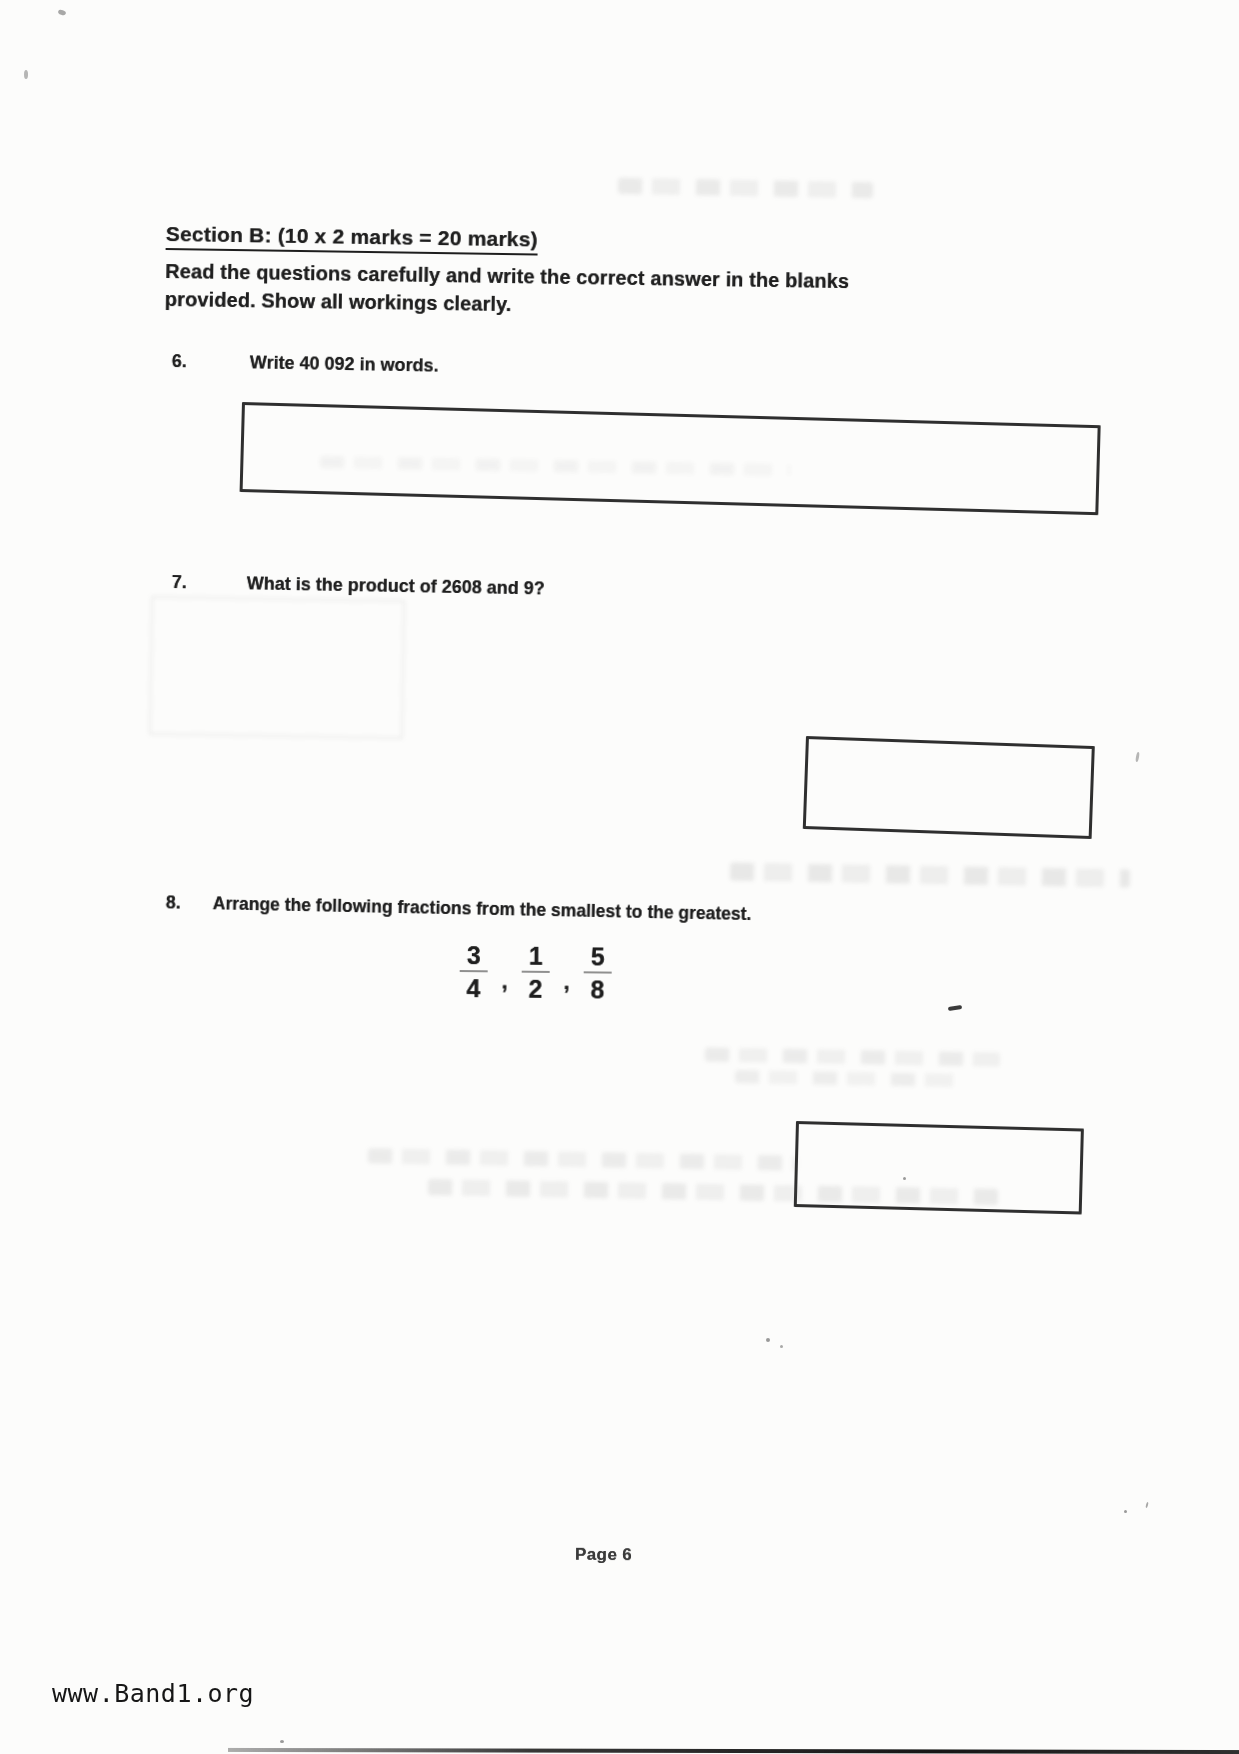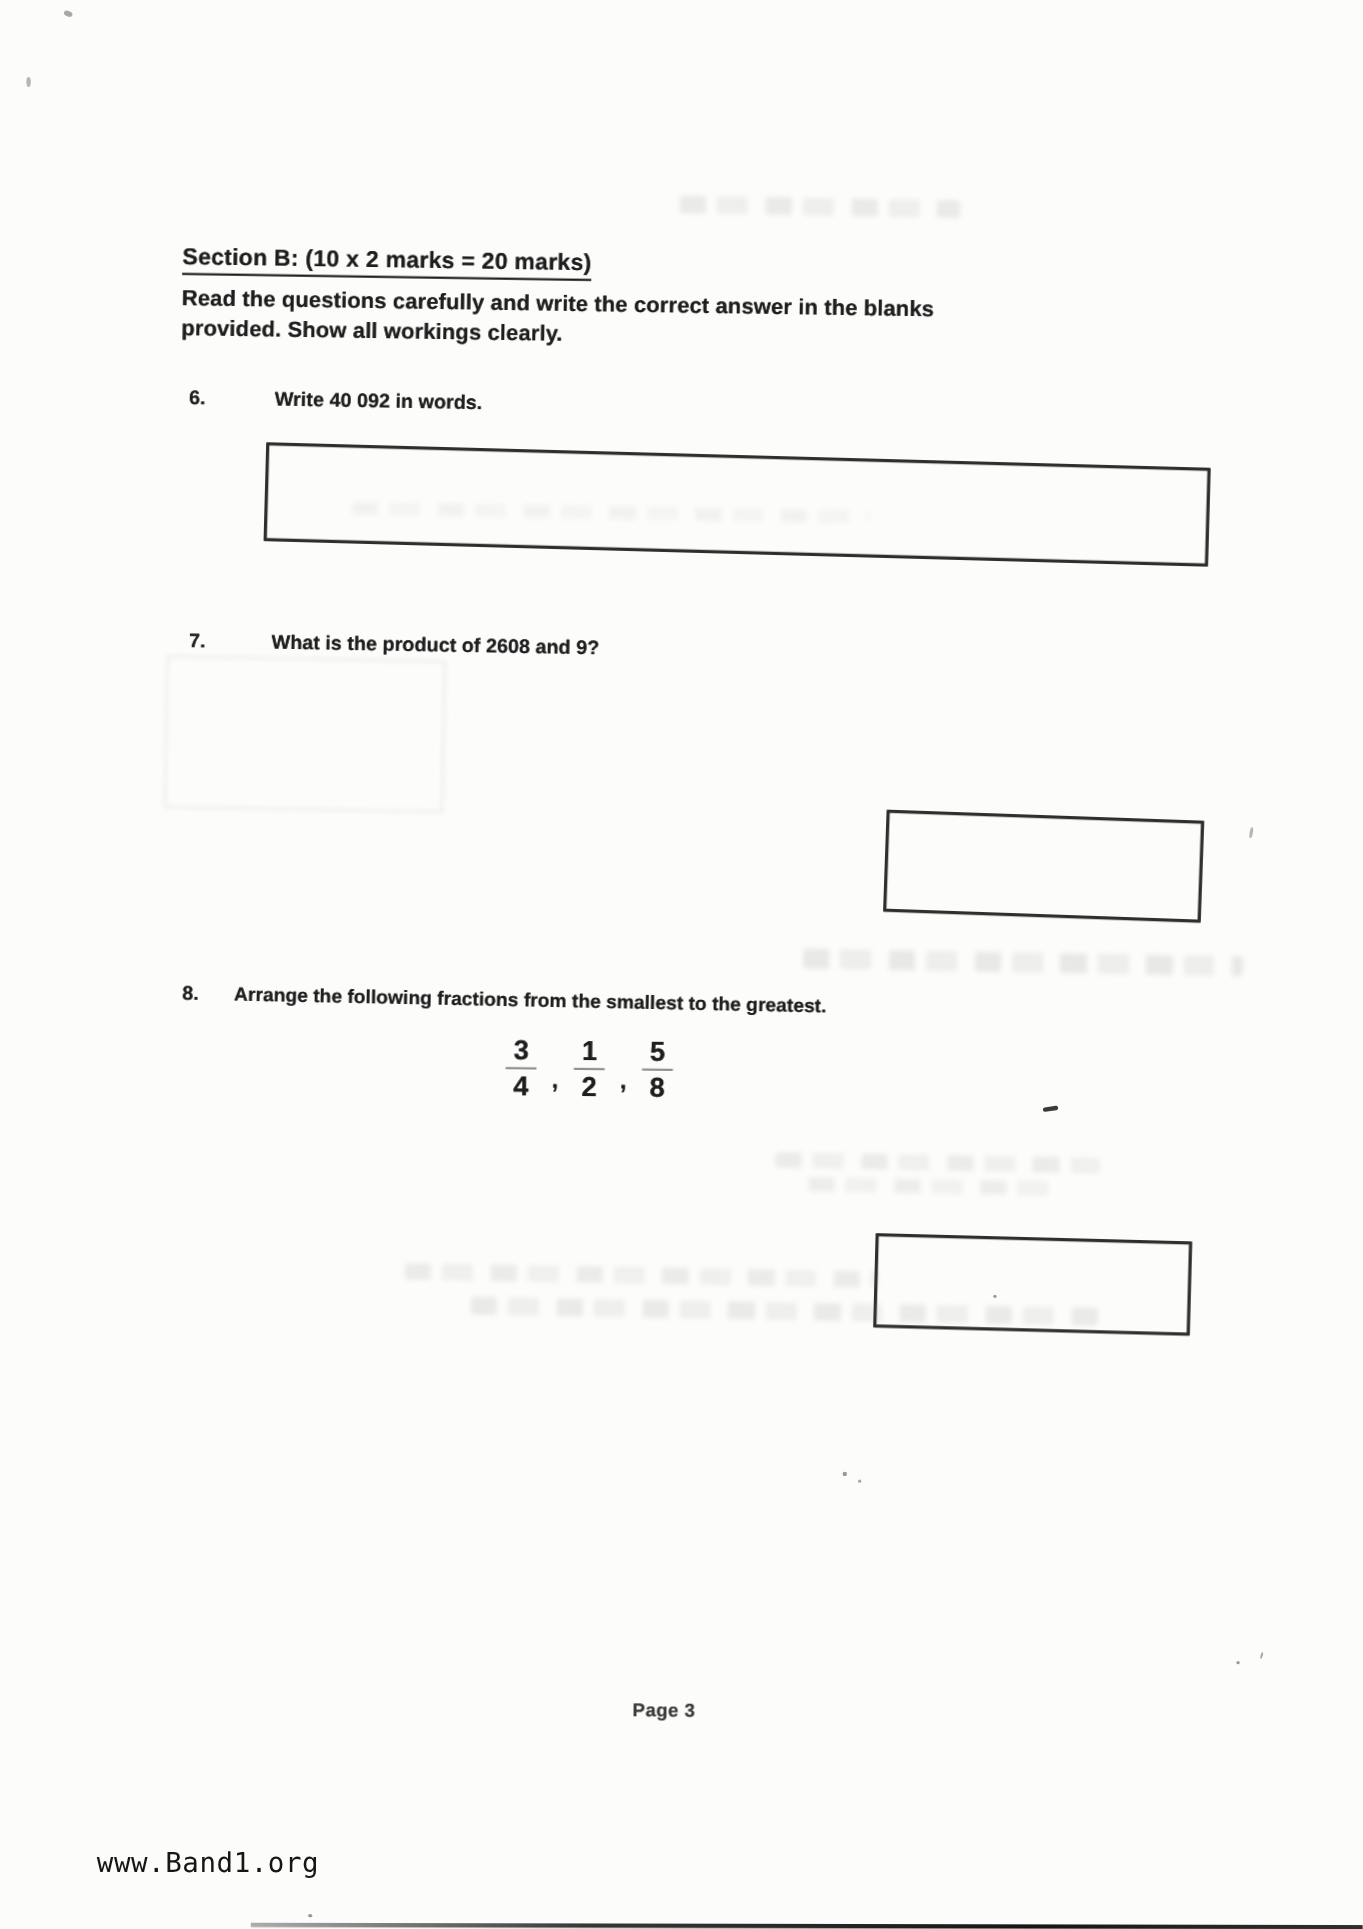--- a/index.html
+++ b/index.html
@@ -73,21 +73,20 @@
     transform:rotate(0.4deg);
     letter-spacing:0.4px;
     text-shadow:0 0 0.6px rgba(60,60,60,0.8);
     filter:blur(0.3px);
   }
   .watermark{
     position:absolute;left:52px;top:1679px;
     font-family:"DejaVu Sans Mono", monospace;
     font-size:25px;color:#161616;
     letter-spacing:0.5px;
-    margin-left:36px;
   }
   
   .ghost{
     position:absolute;
     background:repeating-linear-gradient(90deg,
       rgba(100,100,100,0.22) 0 24px, rgba(0,0,0,0) 24px 34px,
       rgba(100,100,100,0.16) 34px 62px, rgba(0,0,0,0) 62px 78px);
     filter:blur(2.2px);
     transform:rotate(1deg);
     border-radius:3px;
@@ -149,21 +148,21 @@
     </span>
     <span class="frac-sep">,</span>
     <span class="frac">
       <span class="num">5</span>
       <span class="den">8</span>
     </span>
   </div>
 
   <div class="abox" style="left:796px;top:1121px;width:282px;height:80px;transform:rotate(1.5deg);"></div>
 
-  <div class="page-label">Page 3</div>
+  <div class="page-label">Page 6</div>
   <div class="watermark">www.Band1.org</div>
 
   <div class="ghost" style="left:618px;top:180px;width:255px;height:16px;opacity:0.55;"></div>
   <div class="ghost" style="left:320px;top:460px;width:470px;height:12px;opacity:0.3;"></div>
   <div class="ghost-box" style="left:150px;top:598px;width:250px;height:135px;"></div>
   <div class="ghost" style="left:730px;top:866px;width:400px;height:18px;opacity:0.6;"></div>
   <div class="ghost" style="left:705px;top:1050px;width:295px;height:14px;opacity:0.5;"></div>
   <div class="ghost" style="left:735px;top:1072px;width:225px;height:13px;opacity:0.45;"></div>
   <div class="ghost" style="left:368px;top:1152px;width:430px;height:15px;opacity:0.5;"></div>
   <div class="ghost" style="left:428px;top:1184px;width:570px;height:16px;opacity:0.55;"></div>

